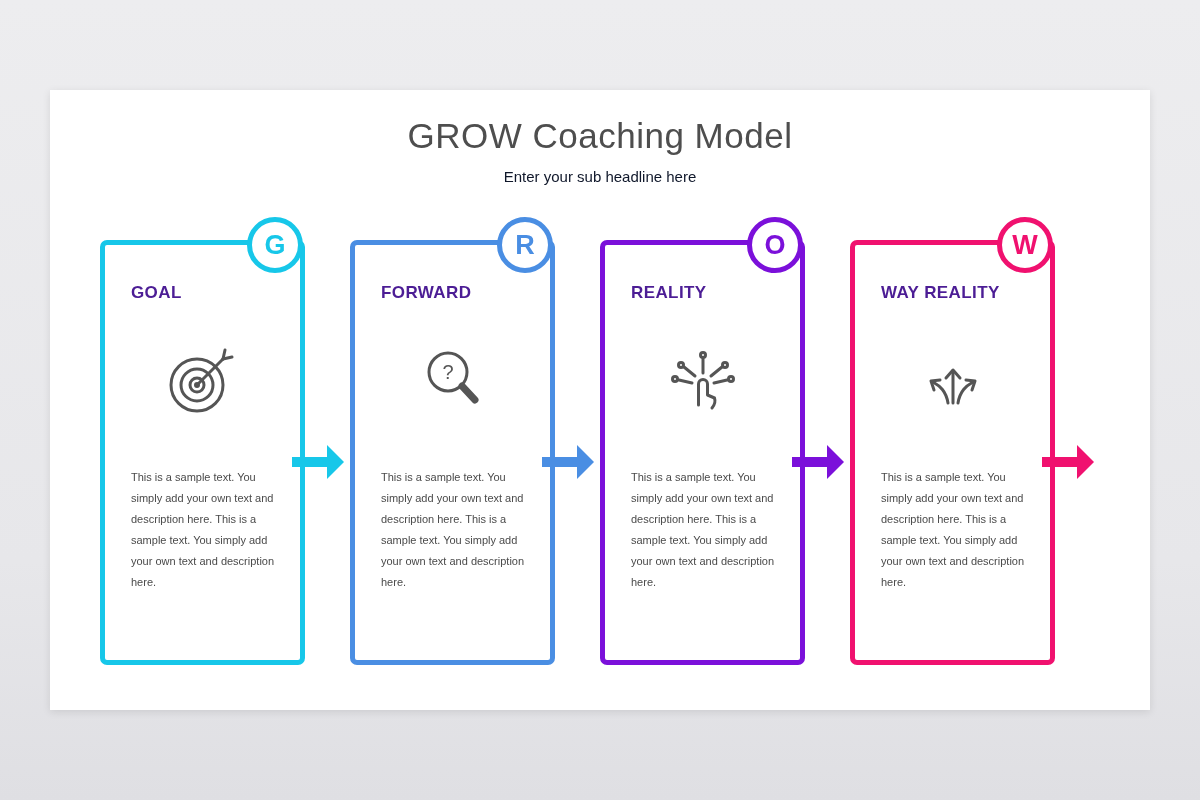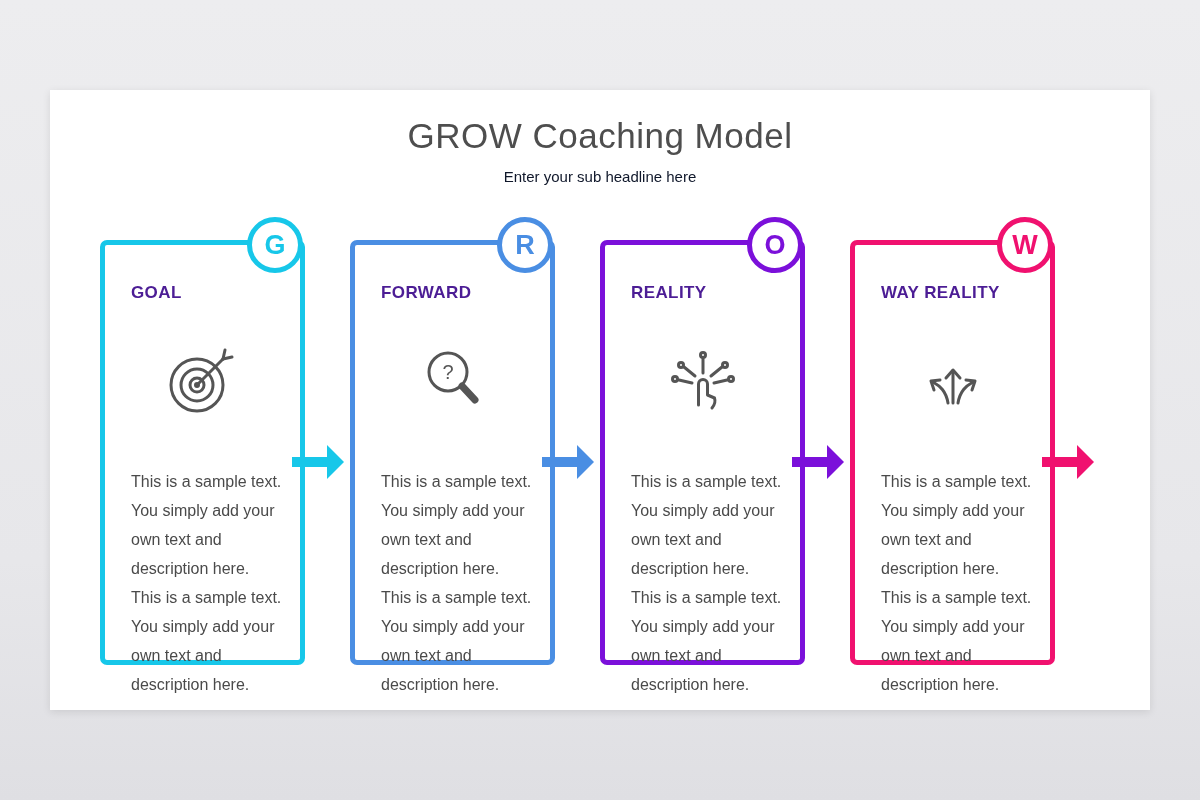--- a/index.html
+++ b/index.html
@@ -68,22 +68,22 @@
     color: #4c1d95;
     letter-spacing: 0.4px;
   }
   .icon-wrap {
     margin-top: 34px;
     height: 84px;
     display: flex; align-items: center; justify-content: center;
   }
   .card .body {
     margin: 46px 18px 0 26px;
-    font-size: 16px;
-    line-height: 29px;
+    font-size: 11px;
+    line-height: 21px;
     color: #4a4a4a;
   }
   .arrow {
     position: absolute;
     right: -45px; top: 200px;
     width: 45px; height: 34px;
     z-index: 2;
   }
   .arrow .bar {
     position: absolute;

